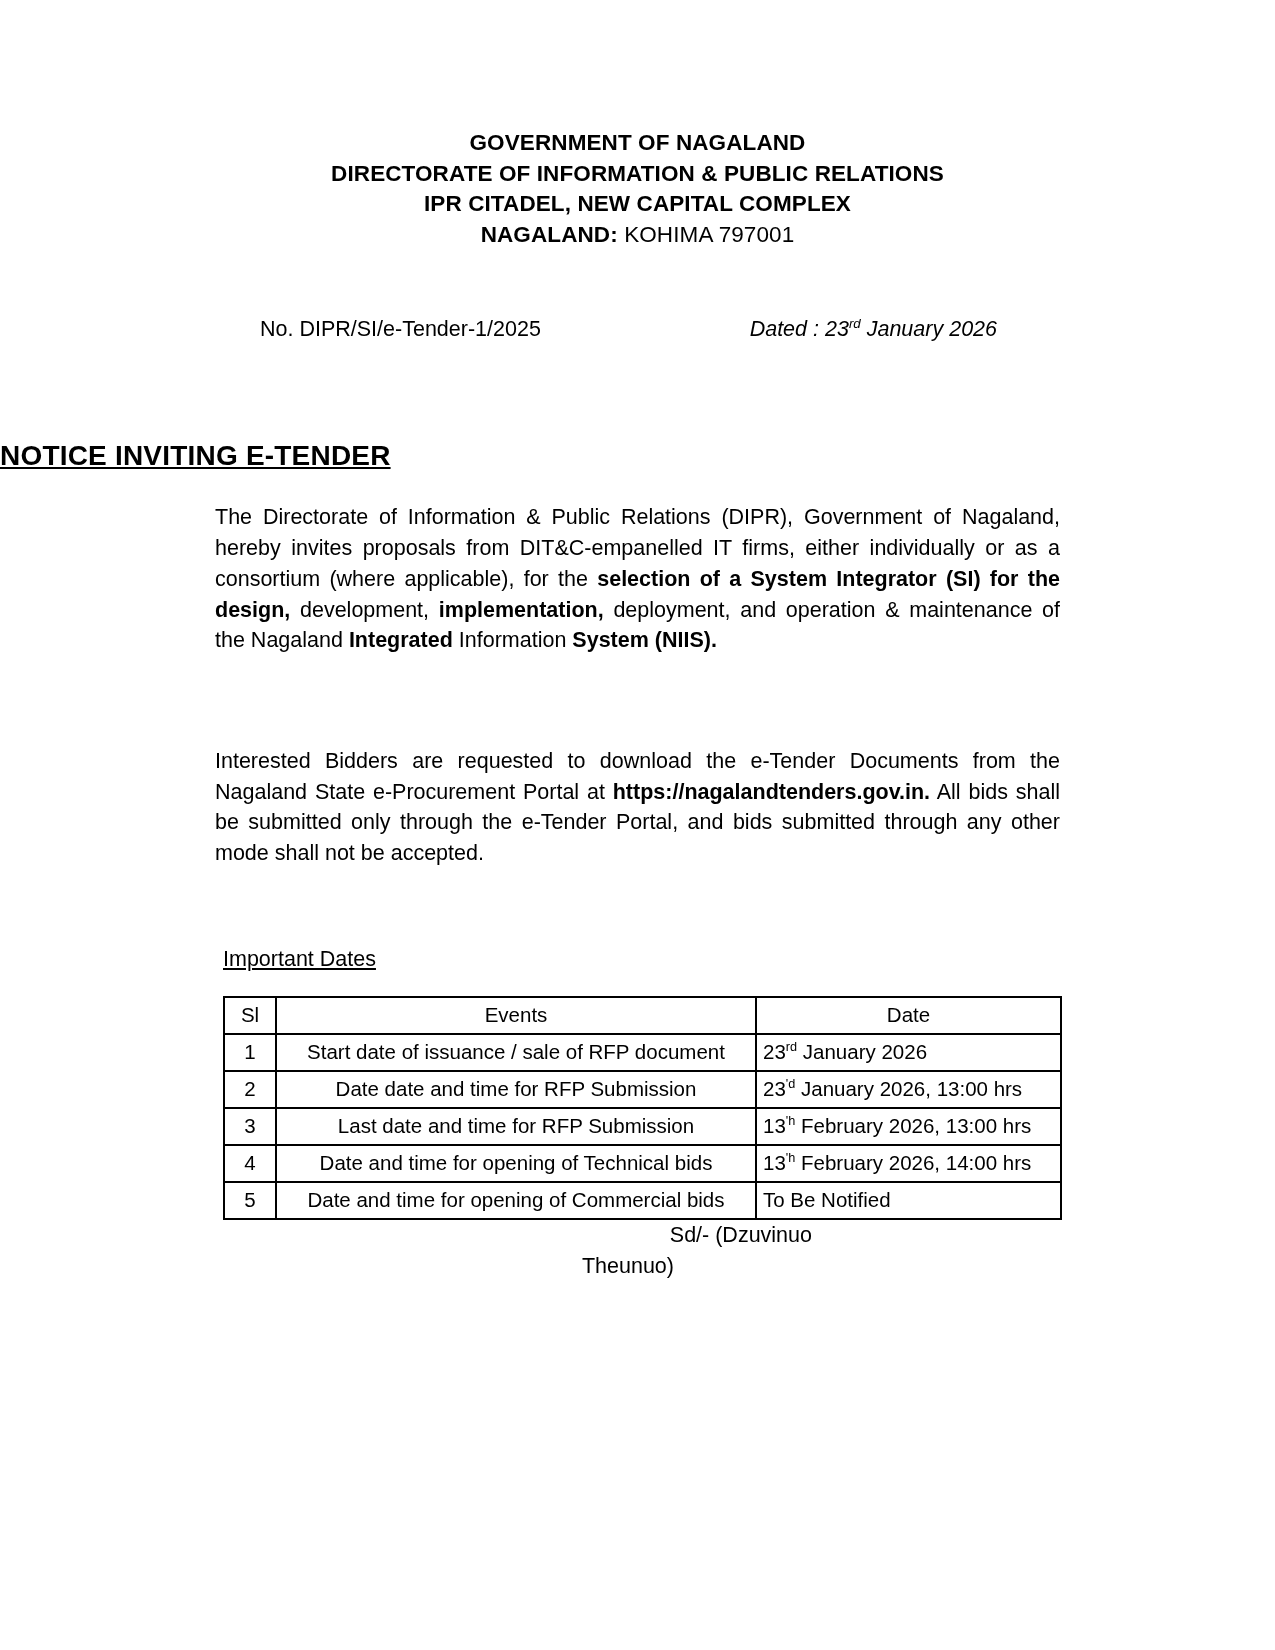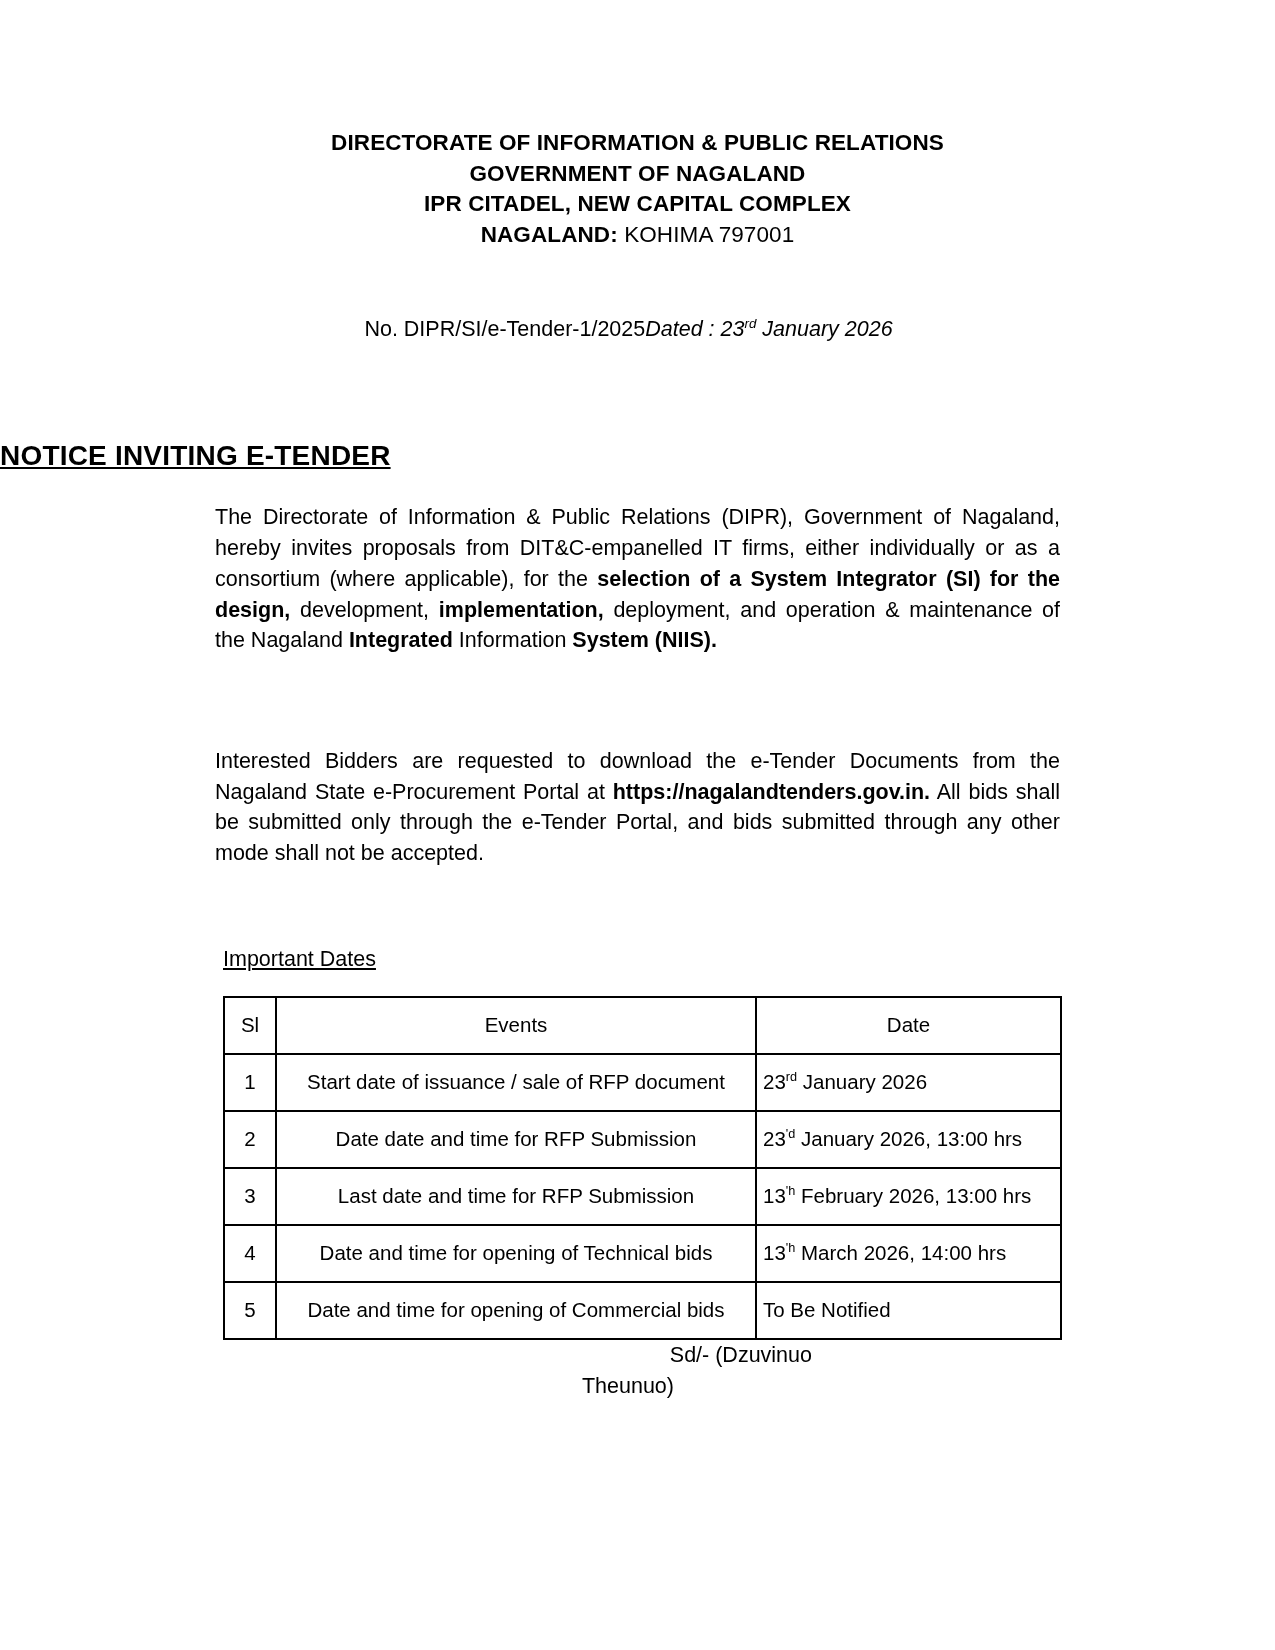--- a/index.html
+++ b/index.html
@@ -35,21 +35,21 @@
   }
   .letterhead .lh-line.mixed .reg {
     font-weight: normal;
   }
   
   .refrow {
     margin-top: 66px;
     padding-left: 212px;
     padding-right: 278px;
     display: flex;
-    justify-content: center;
+    justify-content: space-between;
     font-size: 21.5px;
     line-height: 1.3;
     margin-left: 48px;
   }
   .refrow .dated {
     white-space: nowrap;
     font-style: italic;
   }
   sup {
     font-size: 0.62em;
@@ -91,21 +91,21 @@
     margin-top: 24px;
     margin-left: 8px;
     border-collapse: collapse;
     width: 837px;
     table-layout: fixed;
   }
   table.dates td {
     border: 2.2px solid #000;
     font-size: 20.5px;
     height: 35px;
-    padding: 10px 6px;
+    padding: 0 6px;
     line-height: 1.2;
     overflow: hidden;
     white-space: nowrap;
   }
   table.dates col.c-sl    { width: 52px; }
   table.dates col.c-event { width: 480px; }
   table.dates col.c-date  { width: 305px; }
   td.sl    { text-align: center; }
   td.event { text-align: center; }
   td.date  { text-align: left; padding-left: 13px; }
@@ -119,22 +119,22 @@
   }
   .sign-block .l2 { padding-right: 138px; }
   .sign-block .l3 { padding-right: 48px; }
 </style>
 </head>
 <body>
 
 <div class="page">
 
   <div class="letterhead">
+    <div class="lh-line">GOVERNMENT OF NAGALAND</div>
     <div class="lh-line">DIRECTORATE OF INFORMATION &amp; PUBLIC RELATIONS</div>
-    <div class="lh-line">GOVERNMENT OF NAGALAND</div>
     <div class="lh-line">IPR CITADEL, NEW CAPITAL COMPLEX</div>
     <div class="lh-line mixed"><span>NAGALAND:</span><span class="reg"> KOHIMA 797001</span></div>
   </div>
 
   <div class="refrow">
     <div class="refno">No. DIPR/SI/e-Tender-1/2025</div>
     <div class="dated"><span>Dated : 23</span><sup>rd</sup><span> January 2026</span></div>
   </div>
 
   <div class="notice-title">NOTICE INVITING E-TENDER</div>
@@ -175,21 +175,21 @@
 
           <tr>
             <td class="sl">3</td>
             <td class="event">Last date and time for RFP Submission</td>
             <td class="date"><span>13</span><sup>'h</sup><span> February 2026, 13:00 hrs</span></td>
           </tr>
 
           <tr>
             <td class="sl">4</td>
             <td class="event">Date and time for opening of Technical bids</td>
-            <td class="date"><span>13</span><sup>'h</sup><span> March 2026, 14:00 hrs</span></td>
+            <td class="date"><span>13</span><sup>'h</sup><span> February 2026, 14:00 hrs</span></td>
           </tr>
 
           <tr>
             <td class="sl">5</td>
             <td class="event">Date and time for opening of Commercial bids</td>
             <td class="date"><span>To Be Notified</span><sup></sup><span></span></td>
           </tr>
         </tbody>
       </table>
     </div>

